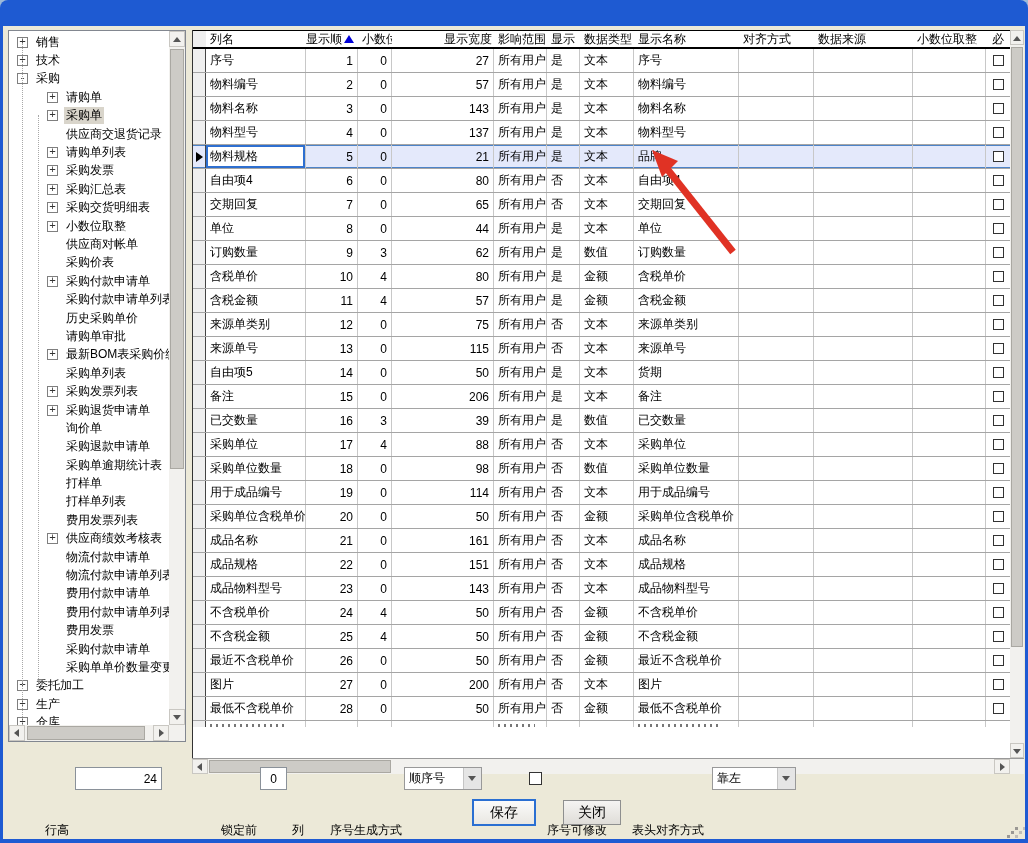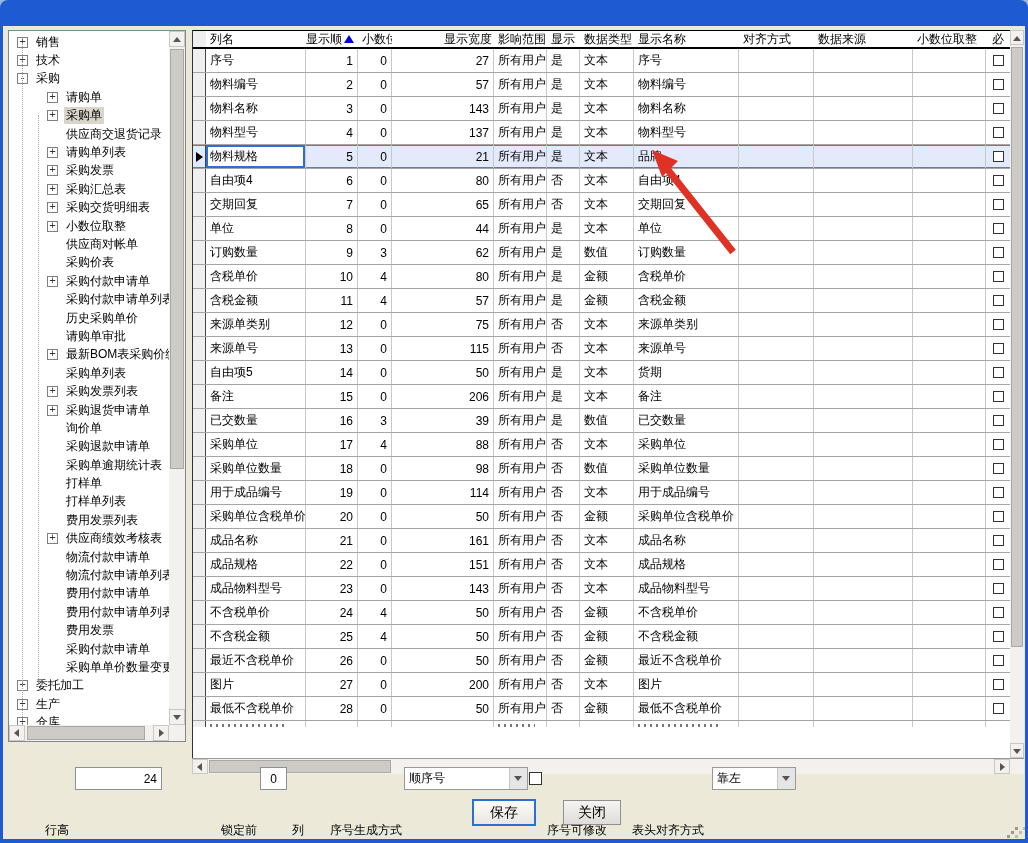--- a/index.html
+++ b/index.html
@@ -911,21 +911,21 @@
     </div>
 
     <div class="f-label" style="left:42px; top:745px;">行高</div>
     <input class="f-input right" style="left: 72px; top: 741px; width: 87px;" value="24">
 
     <div class="f-label" style="left:218px; top:745px;">锁定前</div>
     <input class="f-input center" style="left: 257px; top: 741px; width: 27px;" value="0">
     <div class="f-label" style="left:289px; top:745px;">列</div>
 
     <div class="f-label" style="left:327px; top:745px;">序号生成方式</div>
-    <div class="f-select" style="left:401px; top:741px; width:124px;">
+    <div class="f-select" style="left:401px; top:741px; width:78px;">
       <span class="val">顺序号</span>
       <span class="dd">
           <span class="tri tri-down"></span>
         </span>
     </div>
 
     <span class="f-check" style="left:526px; top:746px;"></span>
     <div class="f-label" style="left:544px; top:745px;">序号可修改</div>
 
     <div class="f-label" style="left:629px; top:745px;">表头对齐方式</div>

